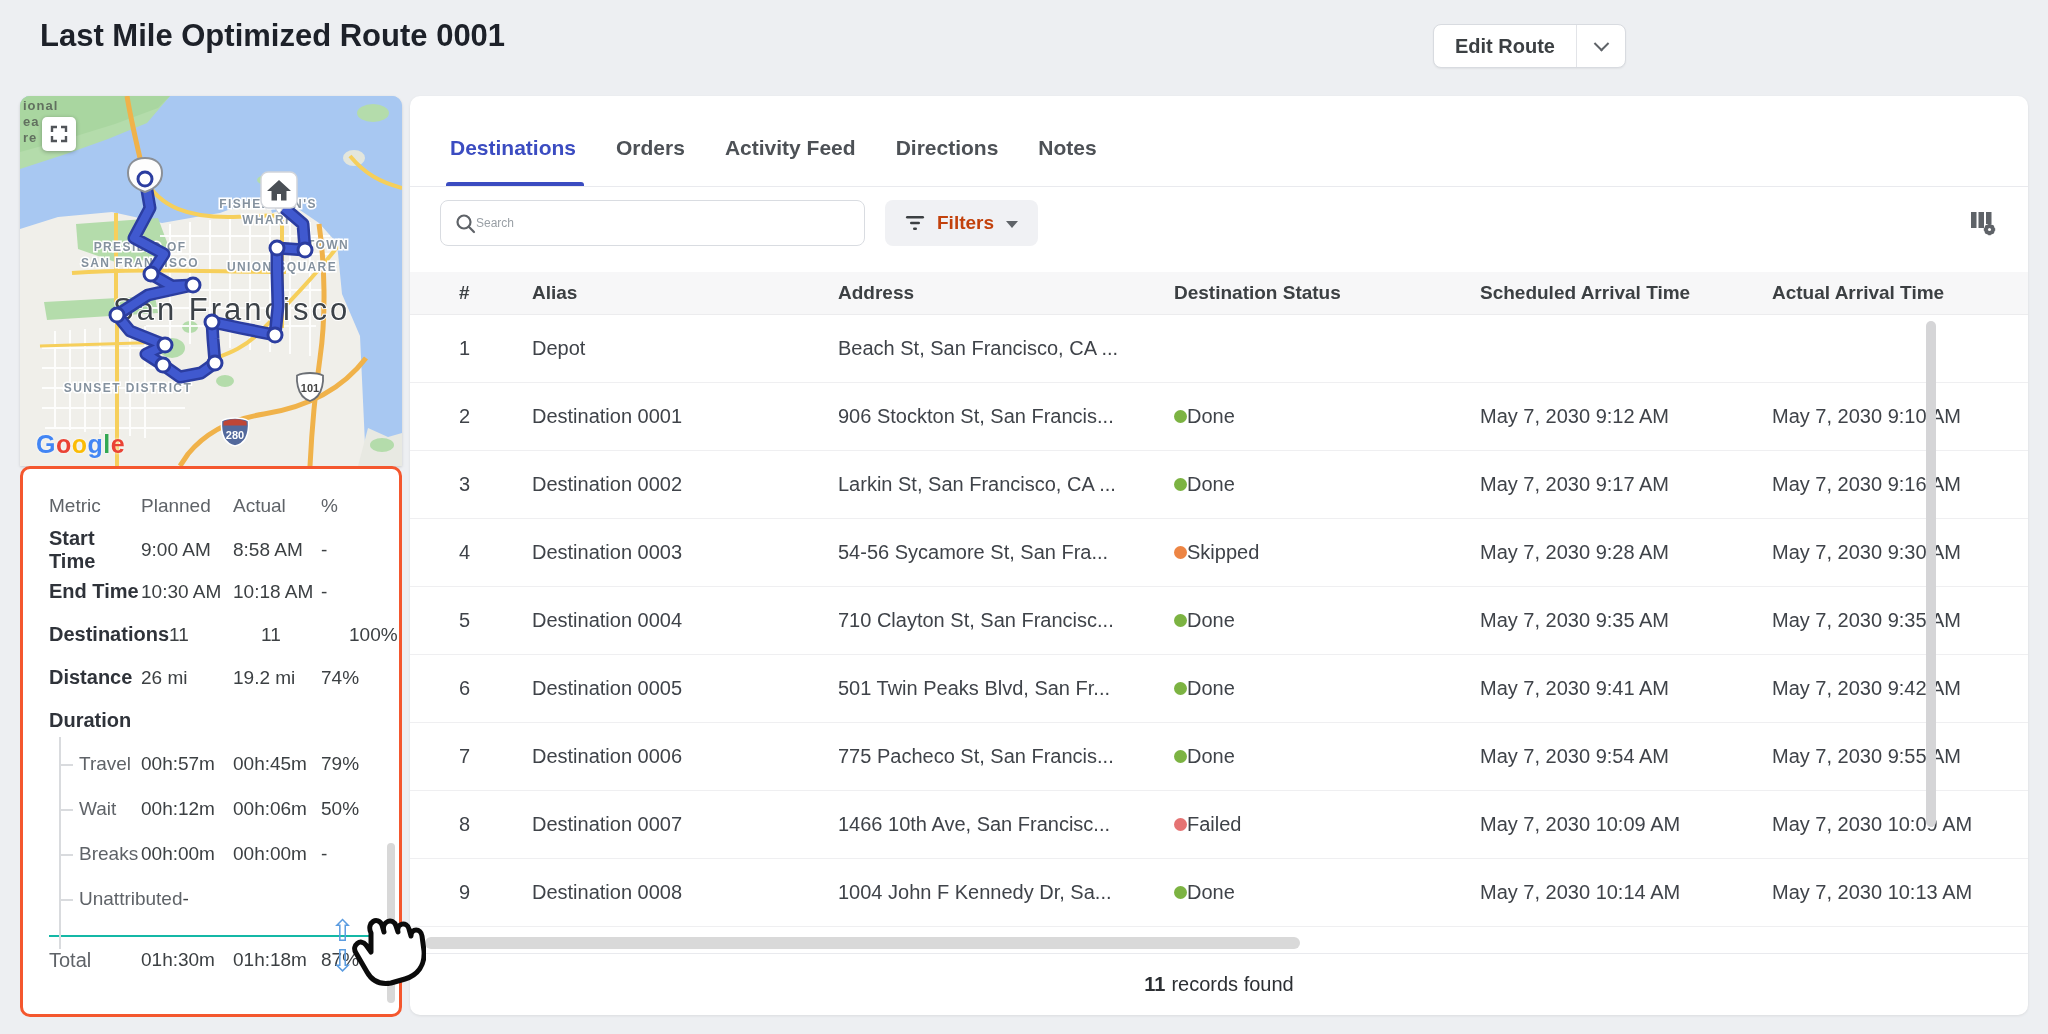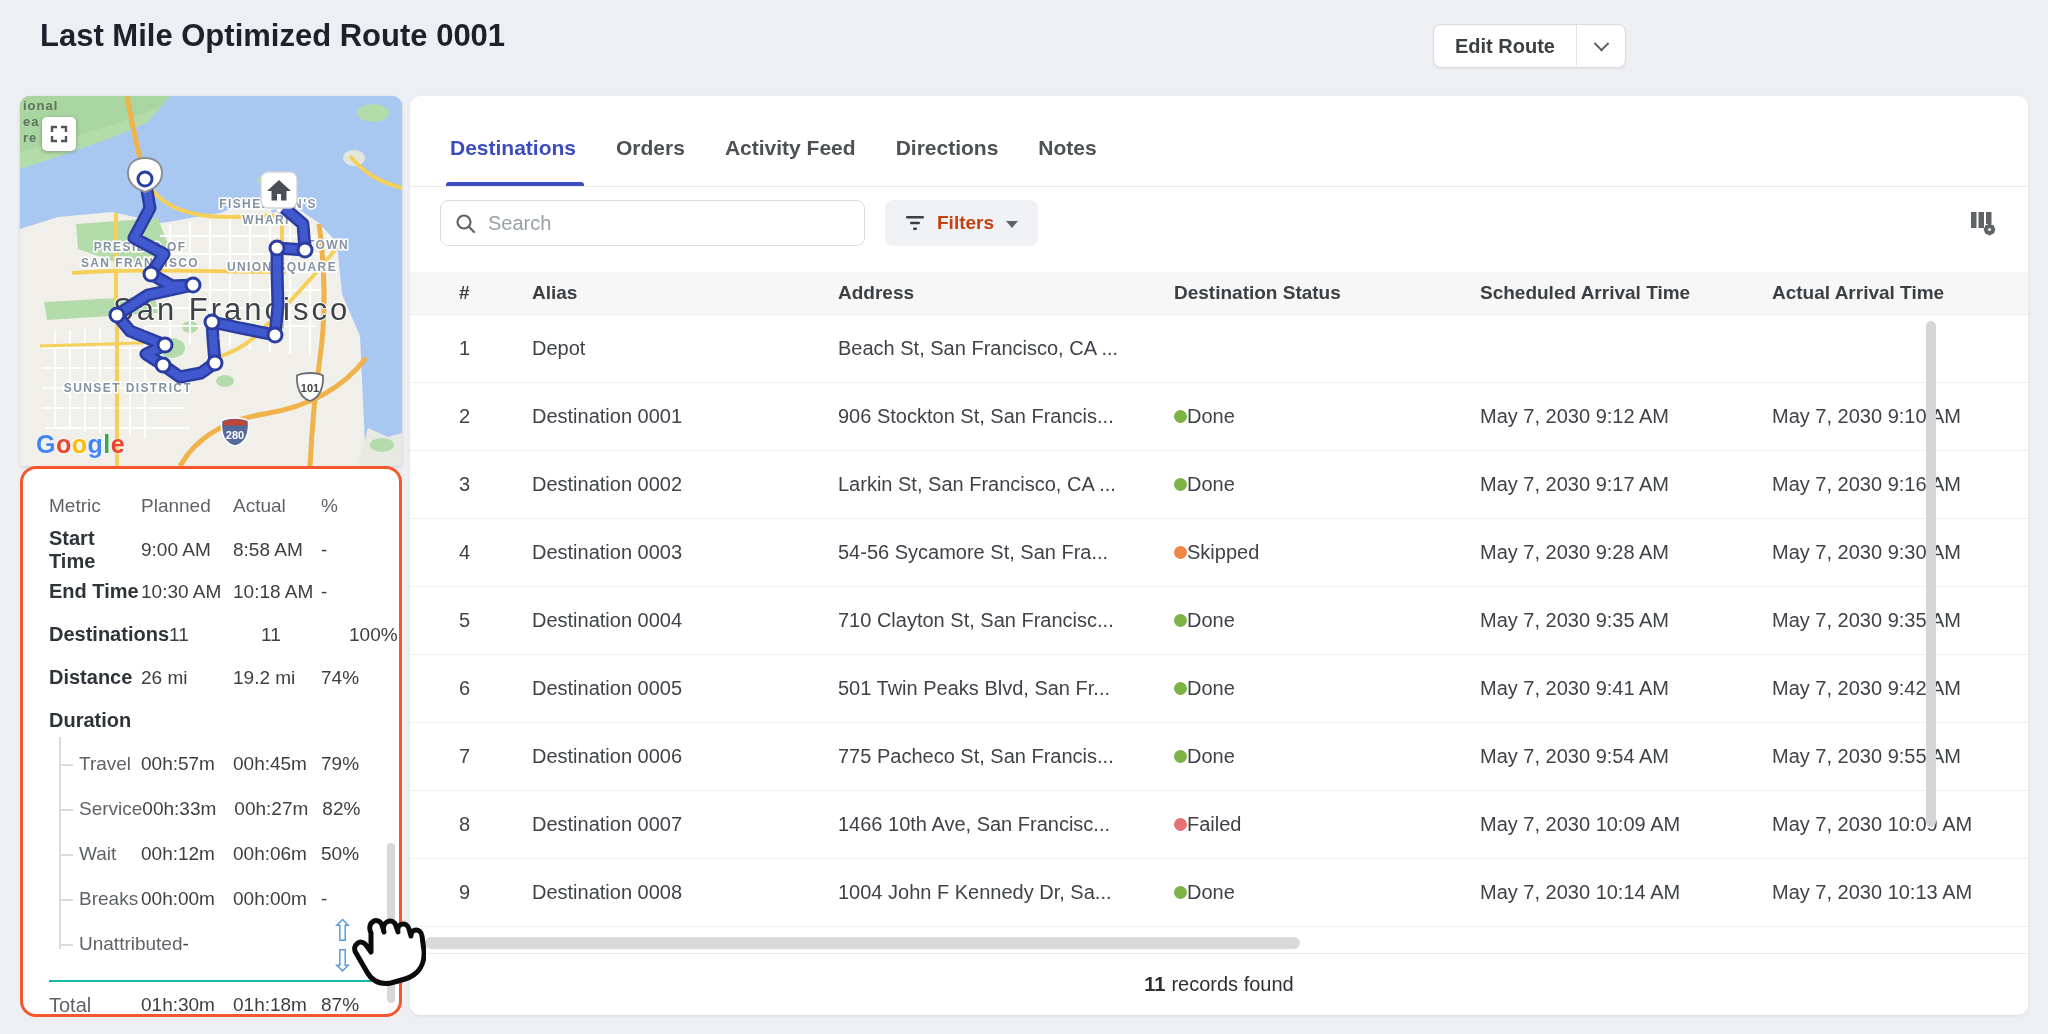--- a/index.html
+++ b/index.html
@@ -26,21 +26,21 @@
   .shieldtext { font-size:11px; font-weight:700; fill:#444; text-anchor:middle; }
   .shieldtext.white { fill:#fff; }
   .fullscreen-btn { position:absolute; left:22px; top:21px; width:34px; height:34px; background:#fff; border-radius:5px;
                     box-shadow:0 1px 4px rgba(0,0,0,.3); display:flex; align-items:center; justify-content:center; cursor:pointer; }
   .map-cutoff { position:absolute; left:3px; top:2px; font-size:13px; font-weight:700; color:#61705f; line-height:16px; letter-spacing:1px; }
   .google-logo { position:absolute; left:16px; top:334px; font-size:25px; font-weight:600; letter-spacing:.5px;
                  text-shadow:0 0 3px rgba(255,255,255,.9); }
 
   
   .metrics-panel { position:absolute; left:20px; top:466px; width:382px; height:551px; background:#fff;
-                   border:3px solid #f4572e; border-radius:16px; overflow:hidden; }
+                   border:3px solid #f4572e; border-radius:10px; overflow:hidden; }
   .metrics-body { padding:16px 22px 0 26px; position:relative; }
   .mrow { display:grid; grid-template-columns:1fr 92px 88px 56px; align-items:center; }
   .mrow .num { text-align:left; font-size:19px; color:#3c4043; white-space:nowrap; }
   .mhead { height:42px; }
   .mhead > div { font-size:19px; color:#5f6368; }
   .mhead .num { color:#5f6368; }
   .mmain { height:43px; }
   .mmain .mlabel { font-size:20px; font-weight:700; color:#2f333a; }
   .mdur-head { height:42px; display:flex; align-items:center; }
   .mdur-head .mlabel { font-size:20px; font-weight:700; color:#2f333a; }
@@ -63,21 +63,21 @@
   .main-panel { position:absolute; left:410px; top:96px; width:1618px; height:919px; background:#fff; border-radius:10px;
                 box-shadow:0 1px 3px rgba(0,0,0,.08); overflow:hidden; }
   .tabs { height:91px; display:flex; align-items:flex-end; padding-left:38px; border-bottom:1px solid #e9eaee; }
   .tab { position:relative; margin-right:36px; padding:0 2px 26px 2px; font-size:21px; font-weight:600; color:#4d5156; cursor:pointer; white-space:nowrap; }
   .tab.active { color:#3b4cc1; }
   .tab.active::after { content:""; position:absolute; left:-2px; right:-6px; bottom:0; height:4px; background:#3b4cc1; border-radius:3px 3px 0 0; }
 
   .toolbar { position:absolute; left:0; top:104px; width:100%; height:46px; }
   .search-box { position:absolute; left:30px; top:0; width:425px; height:46px; border:1px solid #d9dce1; border-radius:8px;
                 display:flex; align-items:center; padding:0 14px; background:#fff; }
-  .search-box input { border:none; outline:none; flex:1; font-size:20px; color:#3f4349; margin-left:12px; font-family:inherit; background:transparent; }
+  .search-box input { border:none; outline:none; flex:1; font-size:12px; color:#3f4349; margin-left:0; font-family:inherit; background:transparent; }
   .search-box input::placeholder { color:#9aa0a6; }
   .filters-btn { position:absolute; left:475px; top:0; height:46px; padding:0 20px; background:#f0f1f4; border-radius:8px;
                  display:flex; align-items:center; gap:12px; cursor:pointer; }
   .filters-btn .flabel { font-size:19px; font-weight:600; color:#c2410c; }
   .caret-small { width:0; height:0; border-left:6px solid transparent; border-right:6px solid transparent; border-top:7px solid #5f6368; margin-top:2px; }
   .columns-btn { position:absolute; right:26px; top:4px; width:38px; height:38px; display:flex; align-items:center; justify-content:center; cursor:pointer; }
 
   .thead { position:absolute; left:0; top:176px; width:100%; height:43px; background:#f7f7f8; border-bottom:1px solid #ececee;
            display:grid; grid-template-columns:73px 306px 336px 306px 292px 1fr; padding-left:49px; align-items:center; }
   .thead > div { font-size:19px; font-weight:700; color:#3c4043; white-space:nowrap; }
@@ -248,26 +248,20 @@
 
       <div class="msubs">
         <div class="vline"></div>
         <div class="mrow msub">
             <div class="mlabel">Travel</div>
             <div class="num">00h:57m</div>
             <div class="num">00h:45m</div>
             <div class="num">79%</div>
           </div>
           <div class="mrow msub">
-            <div class="mlabel">Service</div>
-            <div class="num">00h:33m</div>
-            <div class="num">00h:27m</div>
-            <div class="num">82%</div>
-          </div>
-          <div class="mrow msub">
             <div class="mlabel">Wait</div>
             <div class="num">00h:12m</div>
             <div class="num">00h:06m</div>
             <div class="num">50%</div>
           </div>
           <div class="mrow msub">
             <div class="mlabel">Breaks</div>
             <div class="num">00h:00m</div>
             <div class="num">00h:00m</div>
             <div class="num">-</div>

